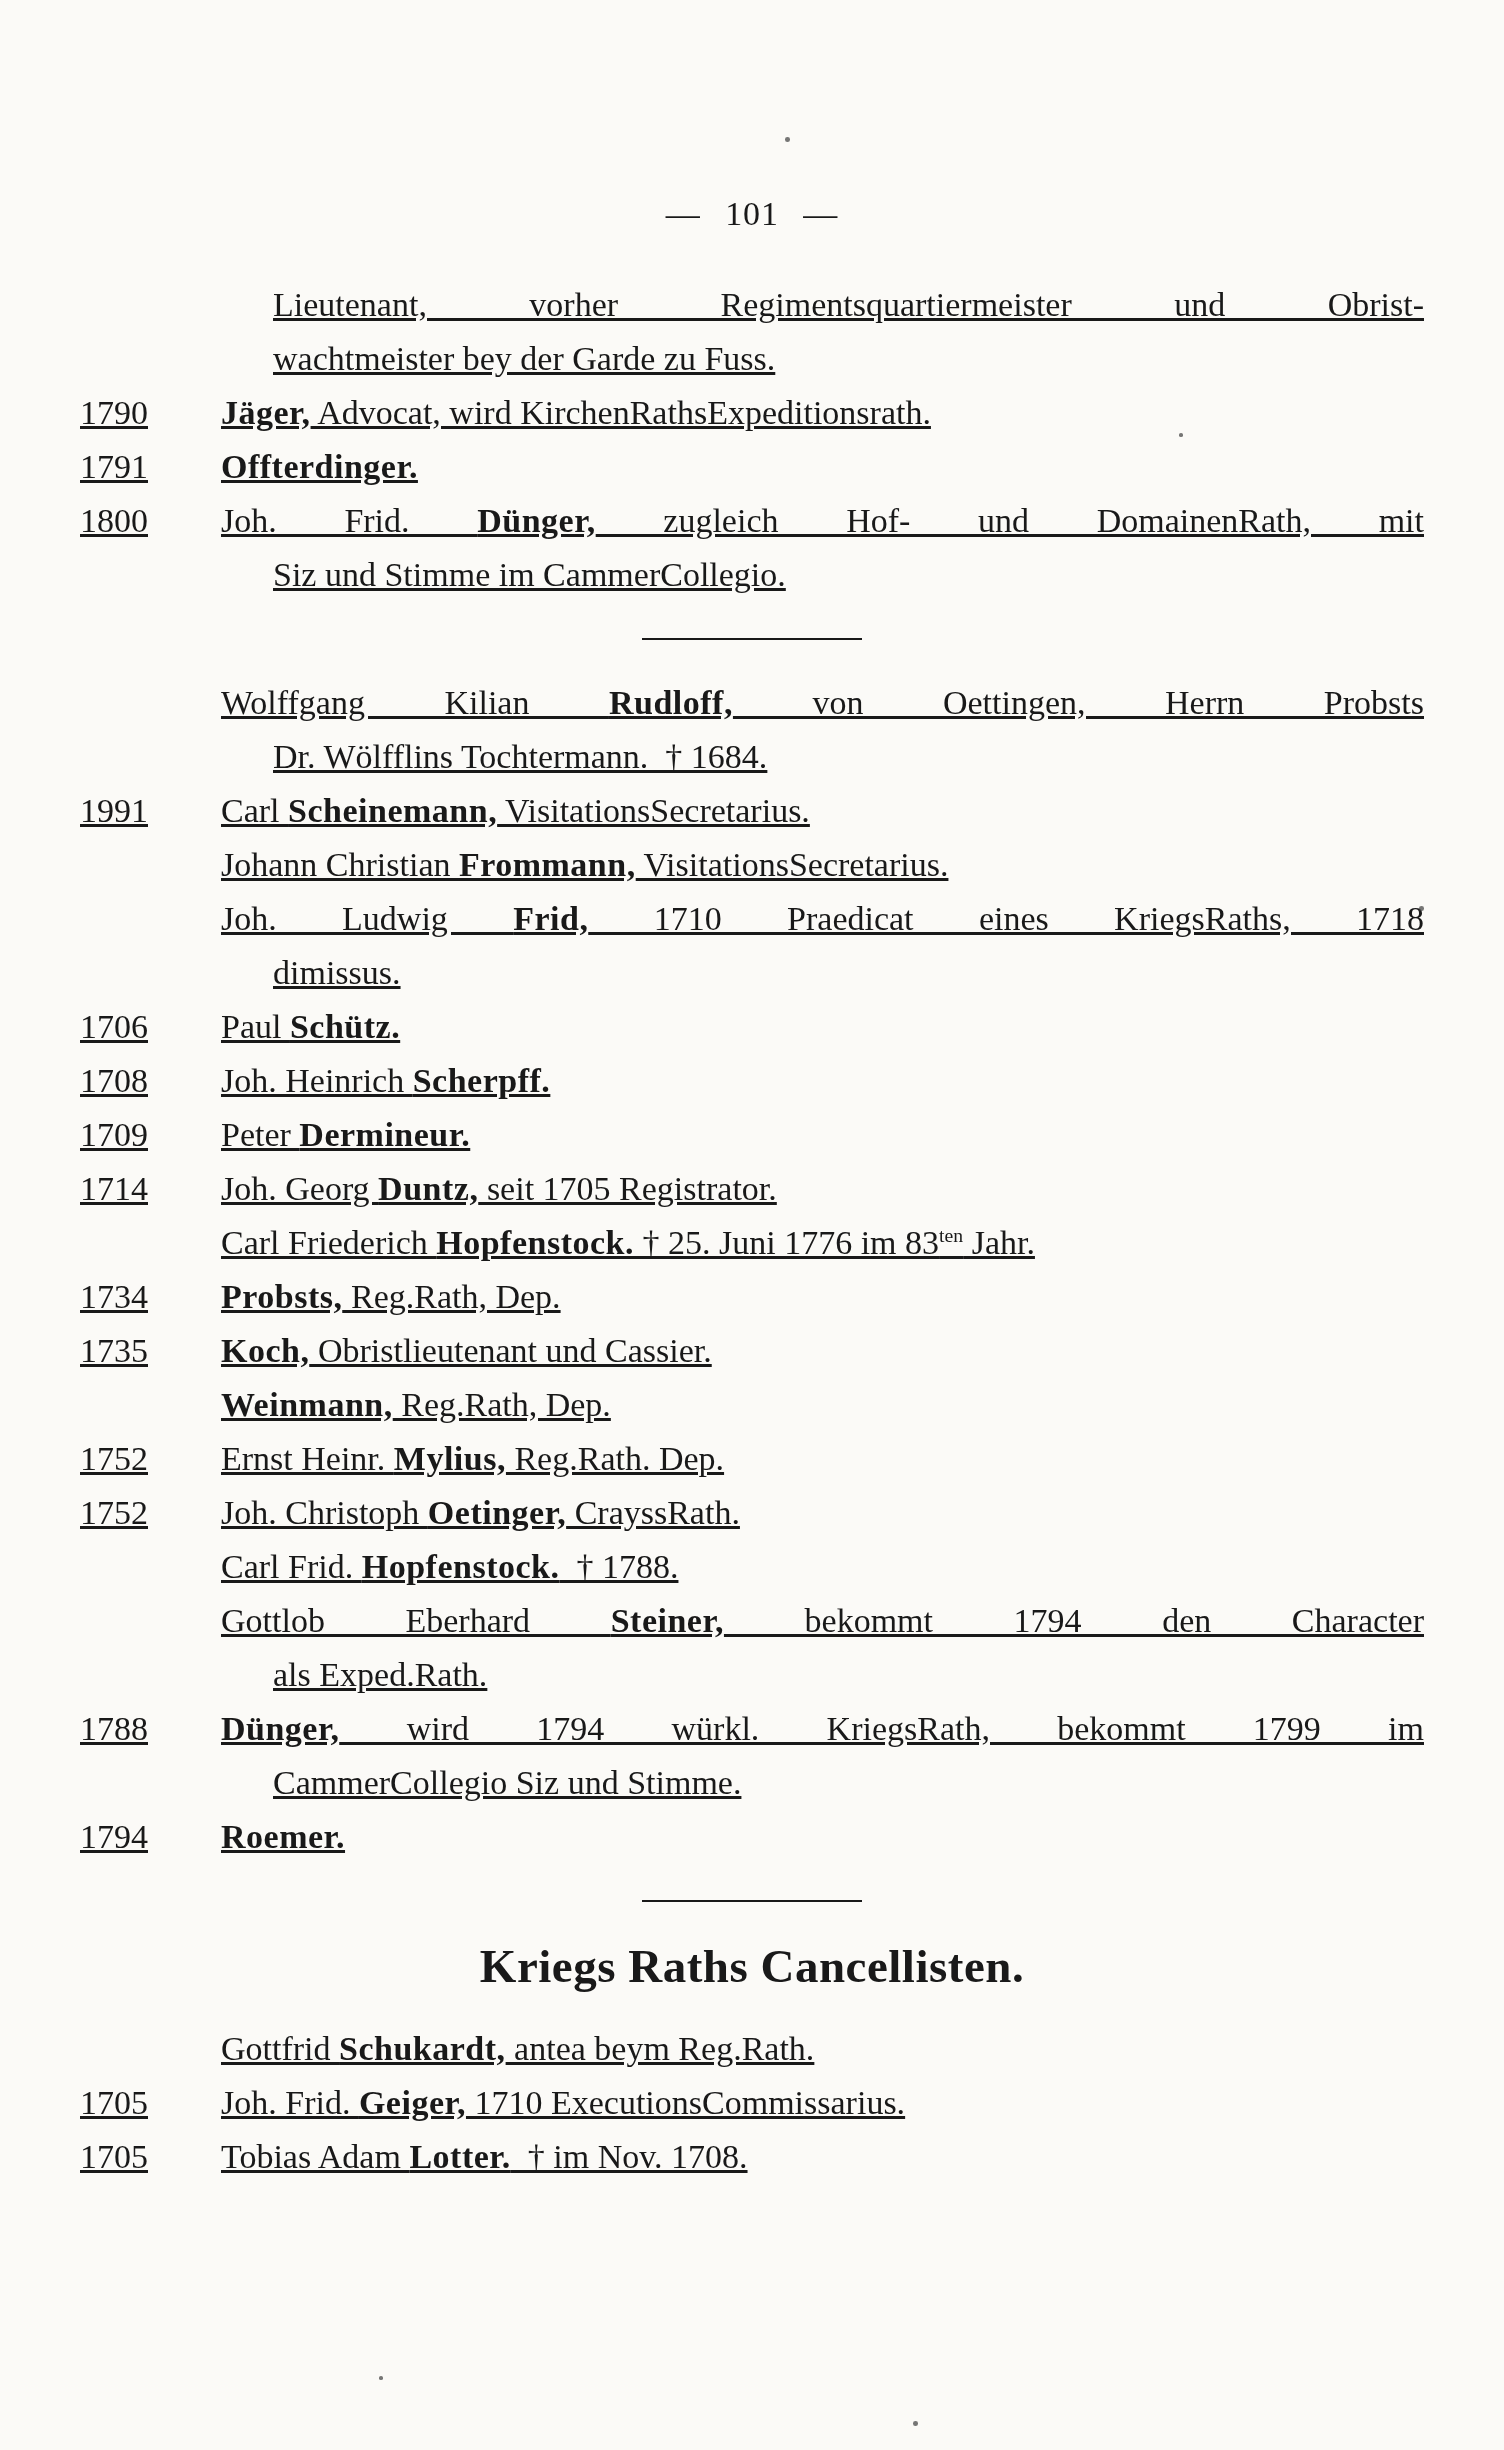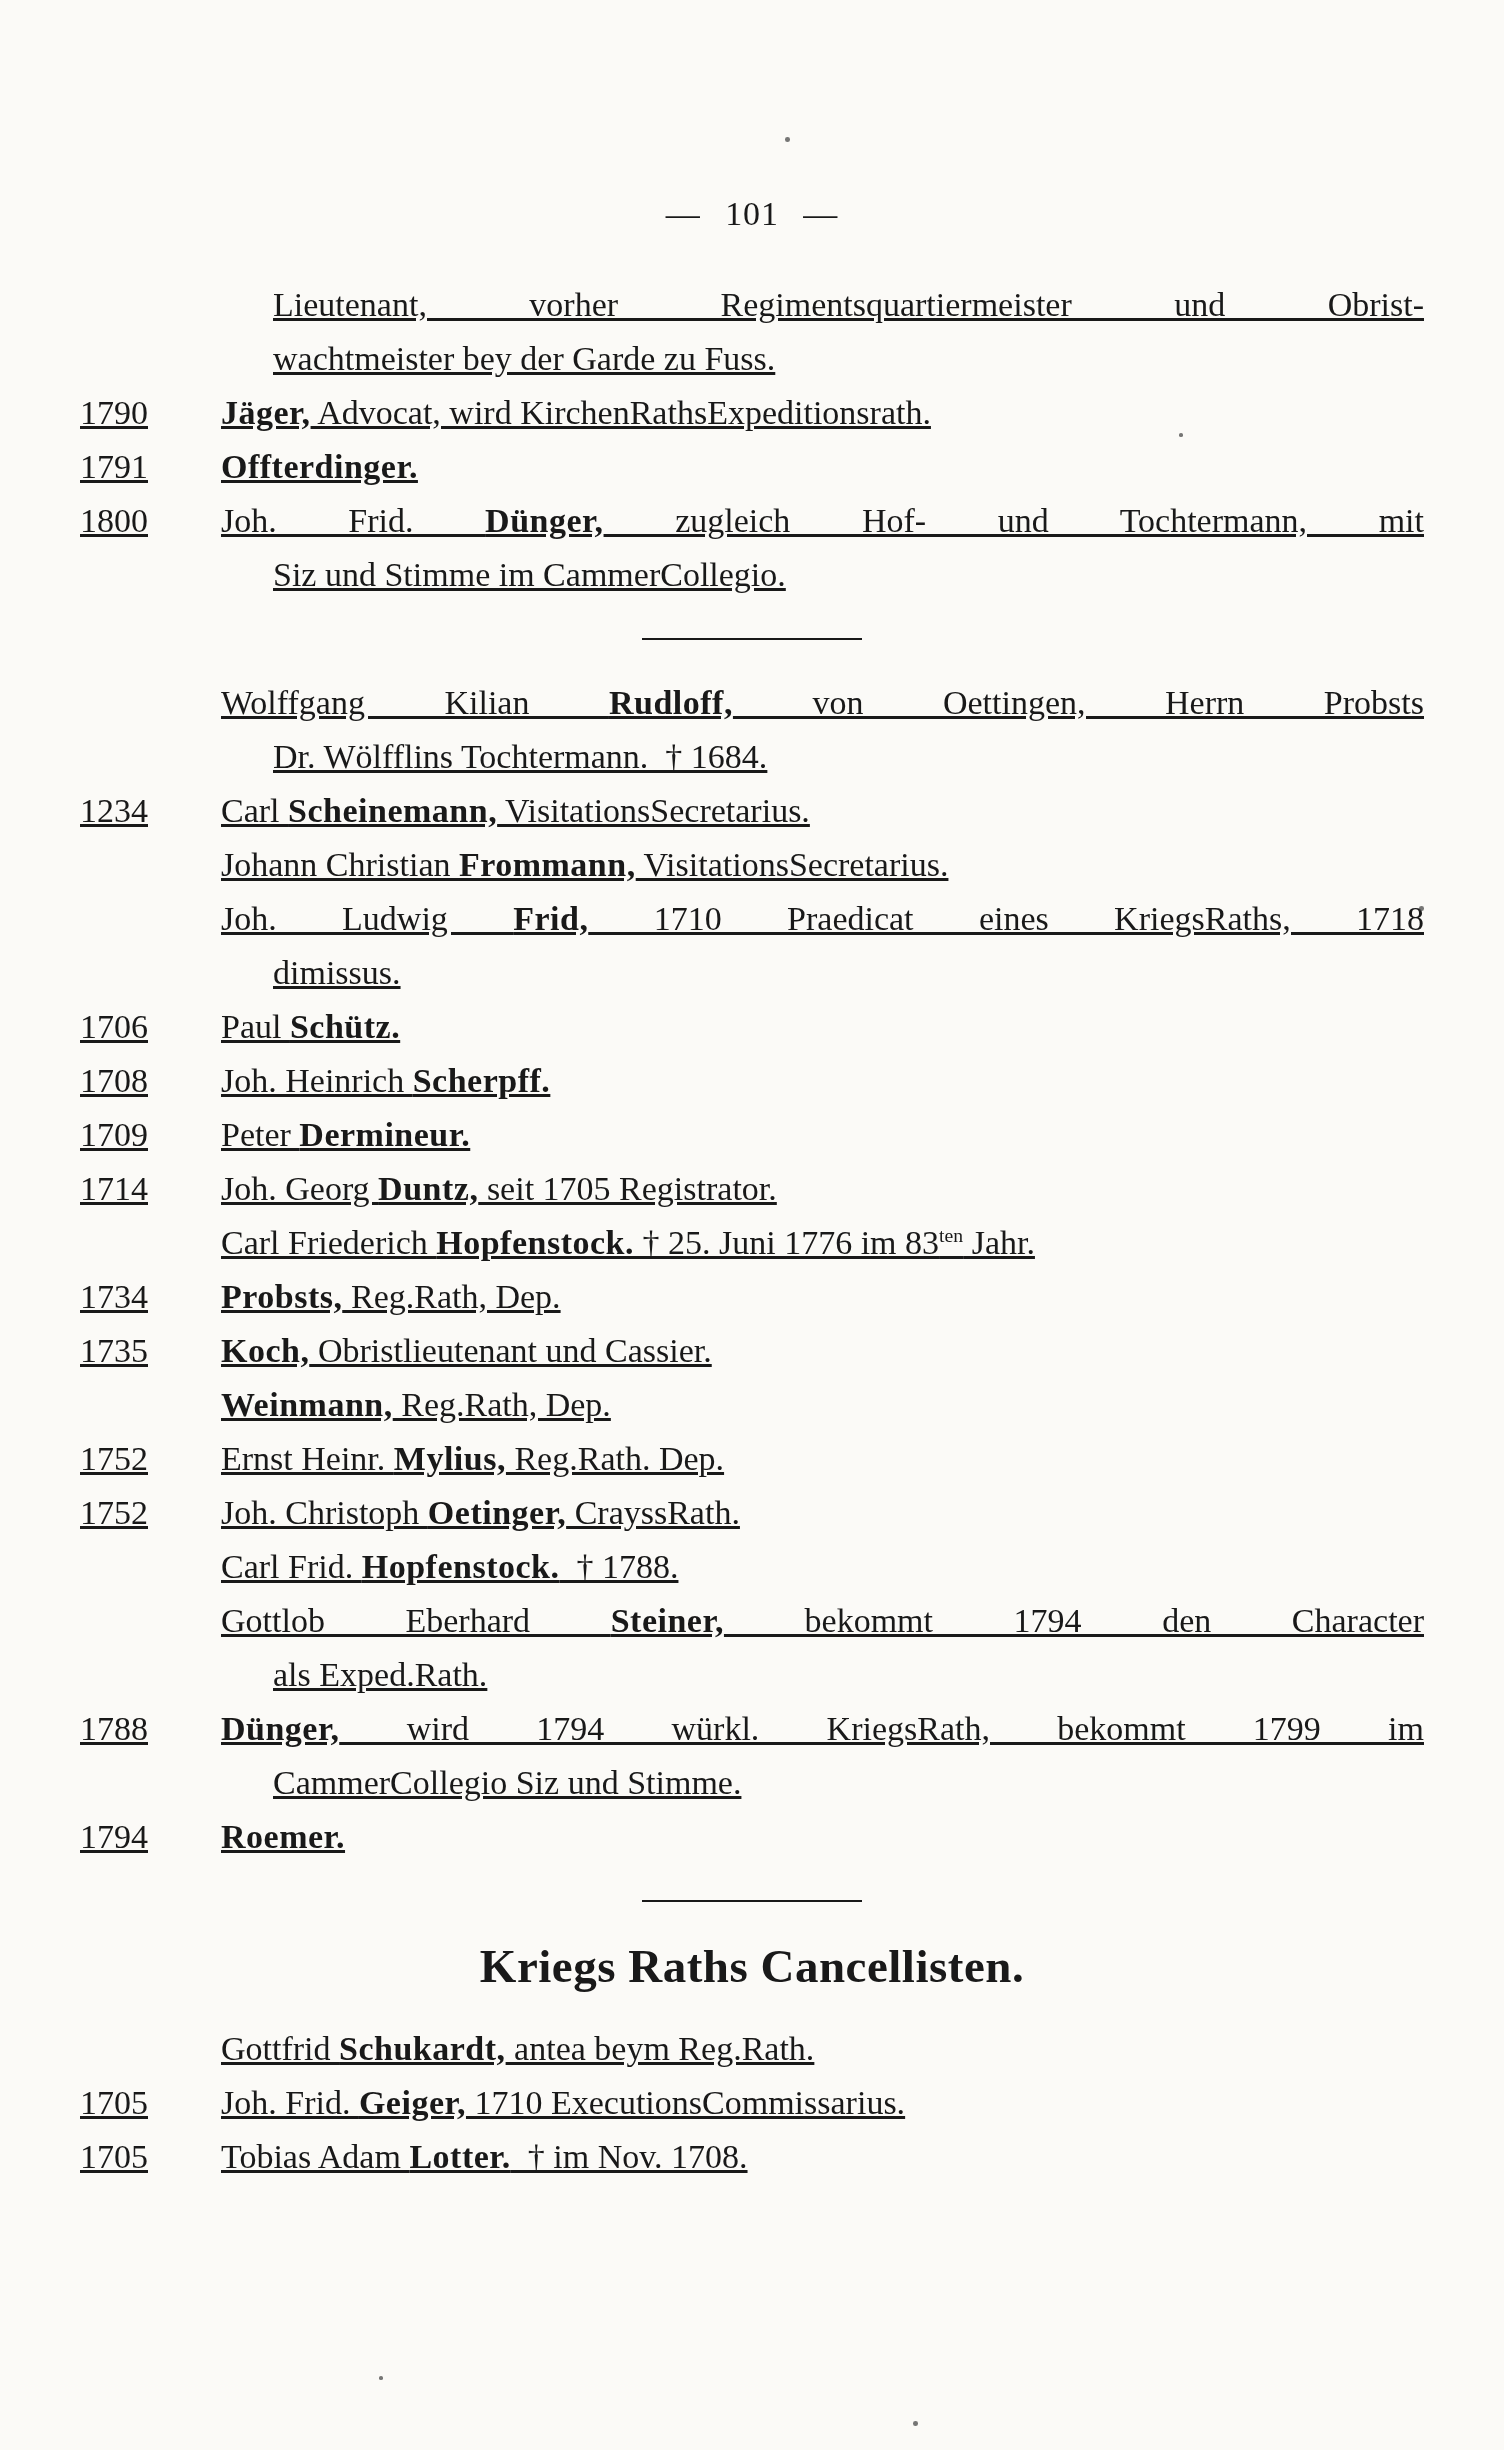--- a/index.html
+++ b/index.html
@@ -84,41 +84,41 @@
           <div class="line">
             <span class="year">1790</span>
             <span class="text"><b>Jäger,</b><span> Advocat, wird KirchenRathsExpeditionsrath.</span></span>
           </div>
           <div class="line">
             <span class="year">1791</span>
             <span class="text"><b>Offterdinger.</b></span>
           </div>
           <div class="line">
             <span class="year">1800</span>
-            <span class="text just"><span>Joh. Frid. </span><b>Dünger,</b><span> zugleich Hof- und Tochtermann, mit</span></span>
+            <span class="text just"><span>Joh. Frid. </span><b>Dünger,</b><span> zugleich Hof- und DomainenRath, mit</span></span>
           </div>
           <div class="line">
             <span class="year"></span>
             <span class="text ind1"><span>Siz und Stimme im CammerCollegio.</span></span>
           </div>
         </div>
         <div class="rule-wrap">
           <div class="rule"></div>
         </div>
         <div>
           <div class="line">
             <span class="year"></span>
             <span class="text just"><span>Wolffgang Kilian </span><b>Rudloff,</b><span> von Oettingen, Herrn Probsts</span></span>
           </div>
           <div class="line">
             <span class="year"></span>
             <span class="text ind1"><span>Dr. Wölfflins Tochtermann.&nbsp; † 1684.</span></span>
           </div>
           <div class="line">
-            <span class="year">1234</span>
+            <span class="year">1991</span>
             <span class="text"><span>Carl </span><b>Scheinemann,</b><span> VisitationsSecretarius.</span></span>
           </div>
           <div class="line">
             <span class="year"></span>
             <span class="text"><span>Johann Christian </span><b>Frommann,</b><span> VisitationsSecretarius.</span></span>
           </div>
           <div class="line">
             <span class="year"></span>
             <span class="text just"><span>Joh. Ludwig </span><b>Frid,</b><span> 1710 Praedicat eines KriegsRaths, 1718</span></span>
           </div>

